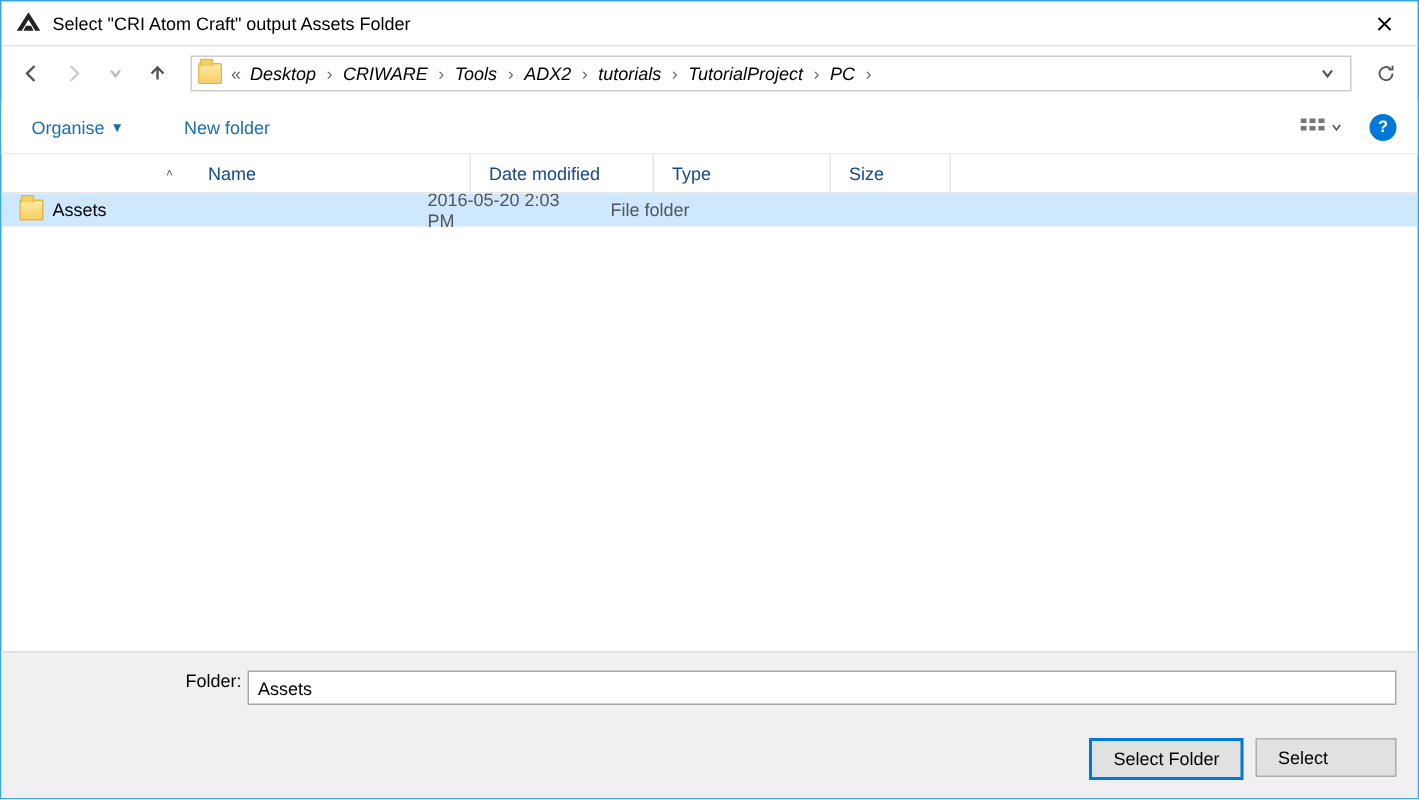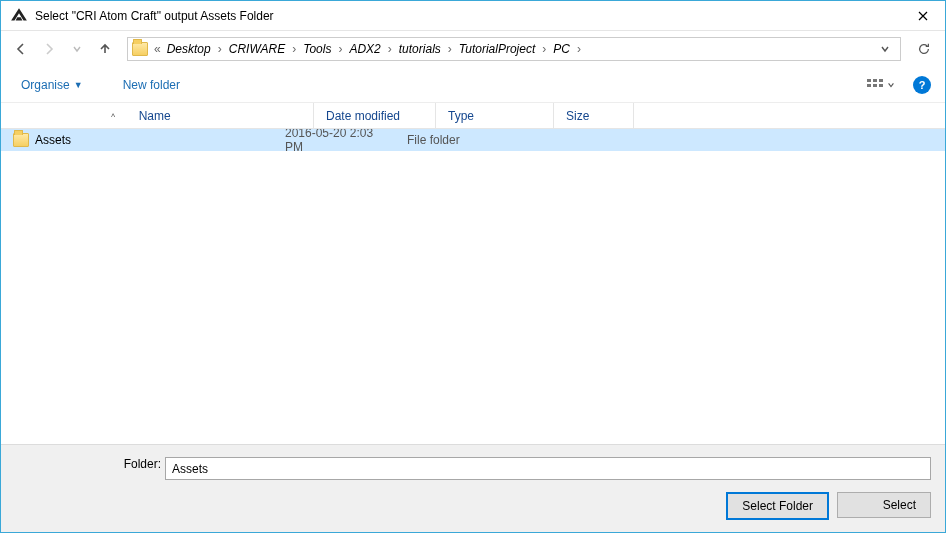--- a/index.html
+++ b/index.html
@@ -52,21 +52,21 @@
   .row .c.type { width:118px; color:#555; }
   .row .c.size { width:80px; color:#555; }
   .folder-glyph { width:16px; height:14px; background:linear-gradient(#ffe9a6,#f6cf62); border:1px solid #e0b84a; border-radius:1px; position:relative;}
   .folder-glyph::before{content:"";position:absolute;top:-4px;left:0;width:7px;height:4px;background:#f6cf62;border:1px solid #e0b84a;border-bottom:none;border-radius:1px 1px 0 0;}
   
   .bottom { border-top:1px solid #dcdcdc; background:#f0f0f0; padding:12px 14px 12px 14px; display:flex; flex-direction:column; gap:12px; }
   .folder-line { display:flex; align-items:flex-start; gap:0; }
   .folder-line label { width:150px; text-align:right; color:#000; padding-right:4px;}
   .folder-line input { flex:1; height:23px; border:1px solid #a7a7a7; padding:0 6px; font-size:12px; background:#fff;}
   .buttons { display:flex; justify-content:flex-end; gap:8px; }
-  .btn { min-width:94px; height:24px; border:1px solid #adadad; background:#e1e1e1; display:flex; align-items:center; justify-content:flex-end; padding:12px 14px;}
+  .btn { min-width:94px; height:24px; border:1px solid #adadad; background:#e1e1e1; display:flex; align-items:center; justify-content:flex-start; padding:12px 14px;margin-top:10px;}
   .btn.primary { border:2px solid #0078d7; background:#e1e1e1; }
   svg { display:block; }
 </style>
 </head>
 <body>
 
 <div class="window">
 
   <div class="titlebar">
     <span class="app-icon">

